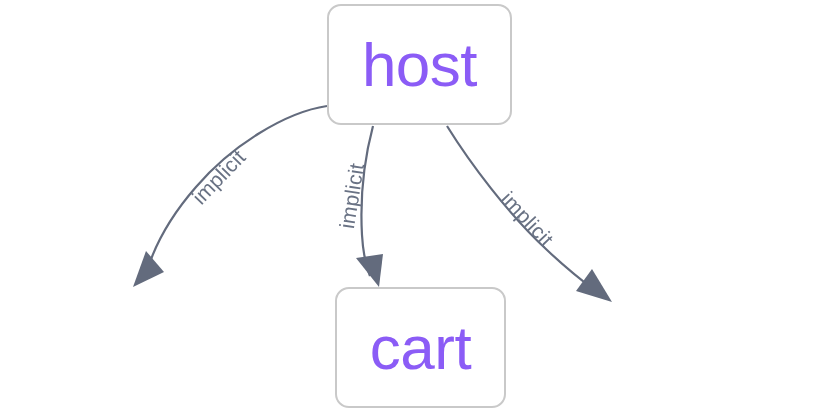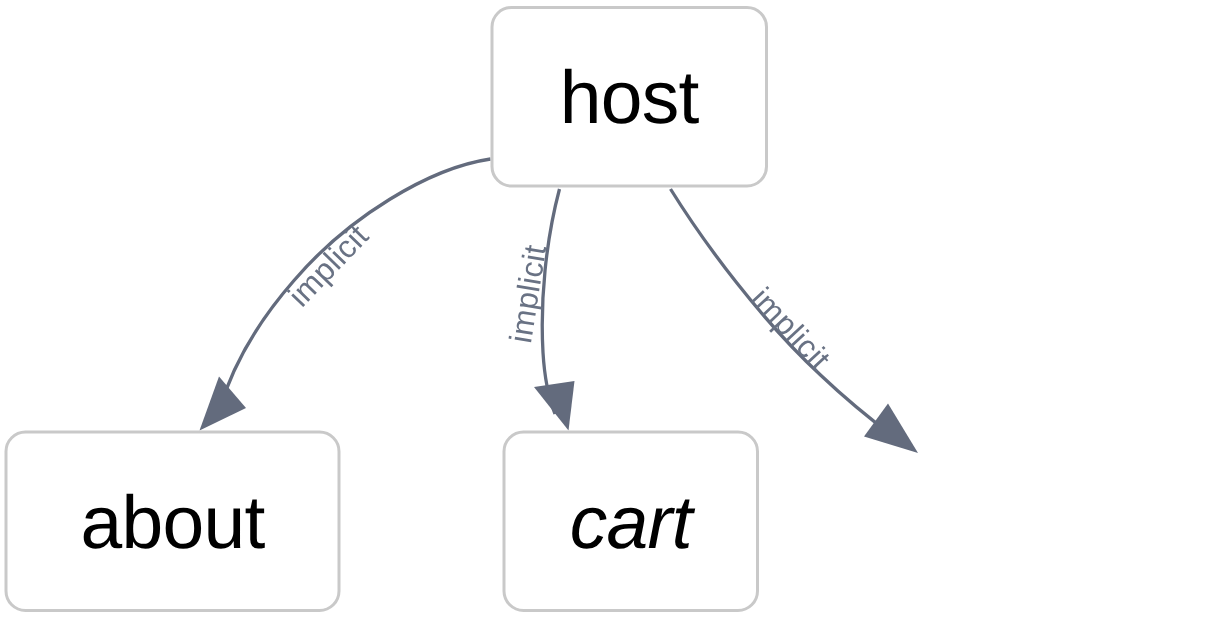--- a/index.html
+++ b/index.html
@@ -29,23 +29,23 @@
     box-sizing: border-box;
     background: #ffffff;
     border: 2px solid #c9c9c9;
     border-radius: 14px;
     display: flex;
     align-items: center;
     justify-content: center;
   }
   .node-label {
     font-family: "Liberation Sans", sans-serif;
-    font-size: 50px;
+    font-size: 62px;
     line-height: 1;
-    color: #000000;
+    color: #8b5cf6;
     letter-spacing: -0.5px;
     white-space: nowrap;
     user-select: none;
   }
   .edge-path {
     fill: none;
     stroke: #636b7d;
     stroke-width: 2.2;
   }
   .edge-arrow {
@@ -82,22 +82,19 @@
       <path class="edge-path" d="M 447,126 C 470,163 508,214 547,250 C 567,269 585,283 597,292"></path>
       <polygon class="edge-arrow" points="612,302 576,291 592,269"></polygon>
       <text class="edge-label-text" x="522" y="224" text-anchor="middle" transform="rotate(47 522 224)">implicit</text>
     </g>
   </svg>
 
   <div class="node" id="node-host" style="left:327px; top:4px; width:185px; height:121px;">
     <span class="node-label">host</span>
   </div>
 
-  <div class="node" id="node-about" style="left:3px; top:287px; width:224px; height:121px;">
-    <span class="node-label">about</span>
-  </div>
 
-  <div class="node" id="node-cart" style="left:335px; top:287px; width:171px; height:121px;font-style:italic;">
+  <div class="node" id="node-cart" style="left:335px; top:287px; width:171px; height:121px;">
     <span class="node-label">cart</span>
   </div>
 
 
 </div>
 
 </body></html>

